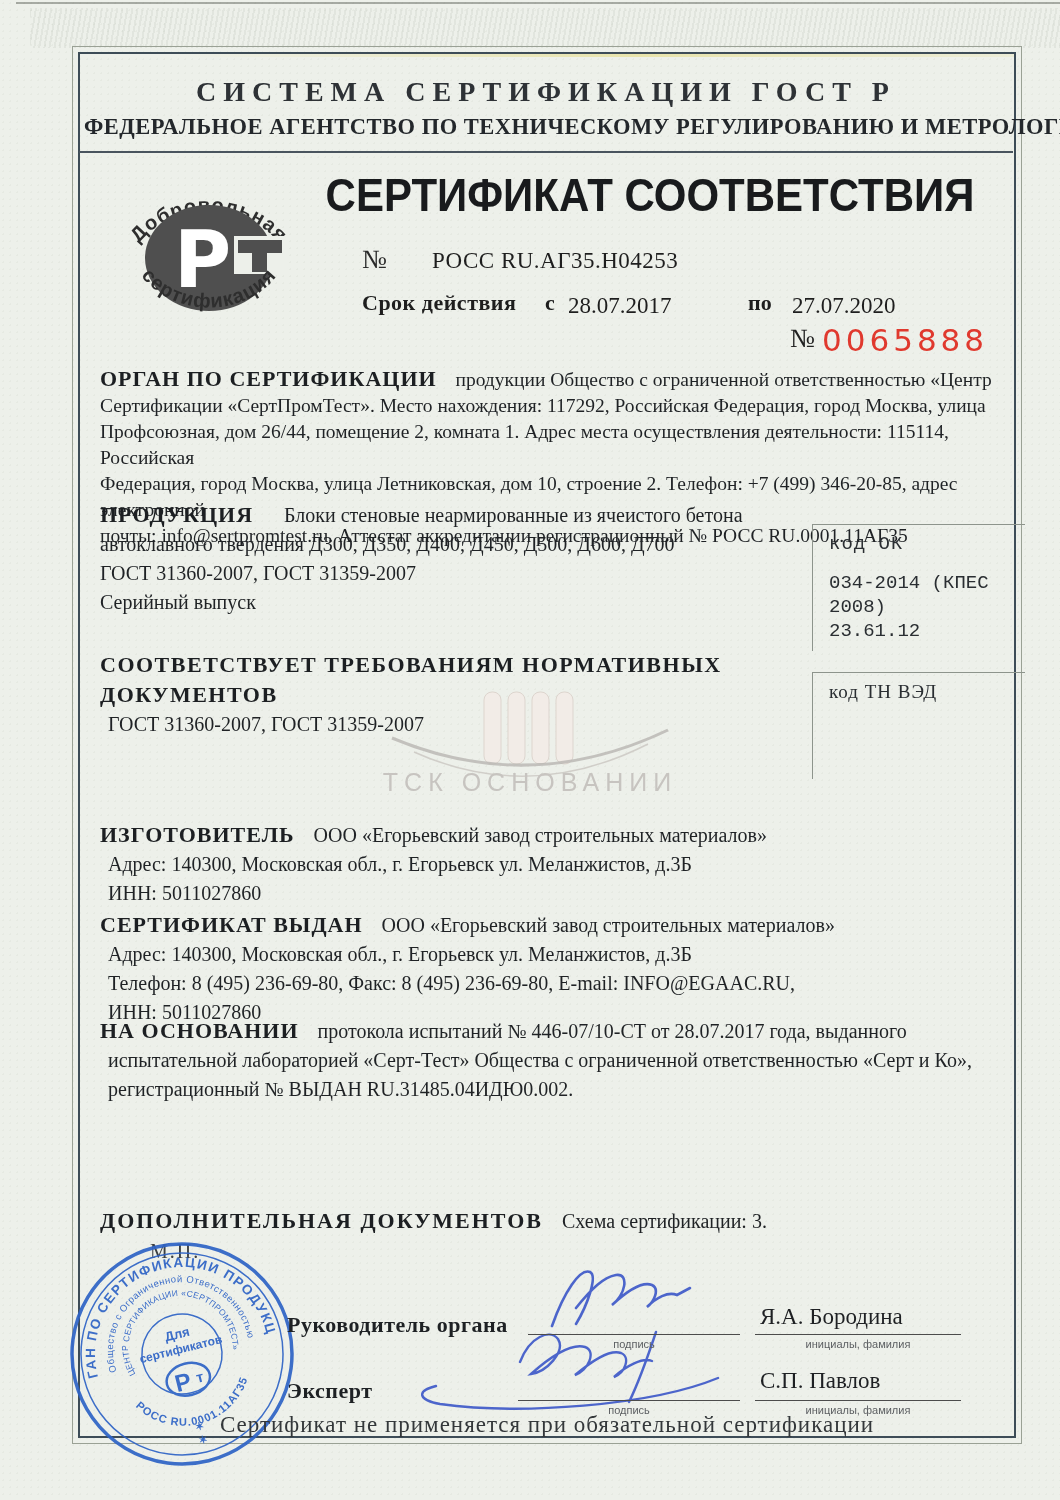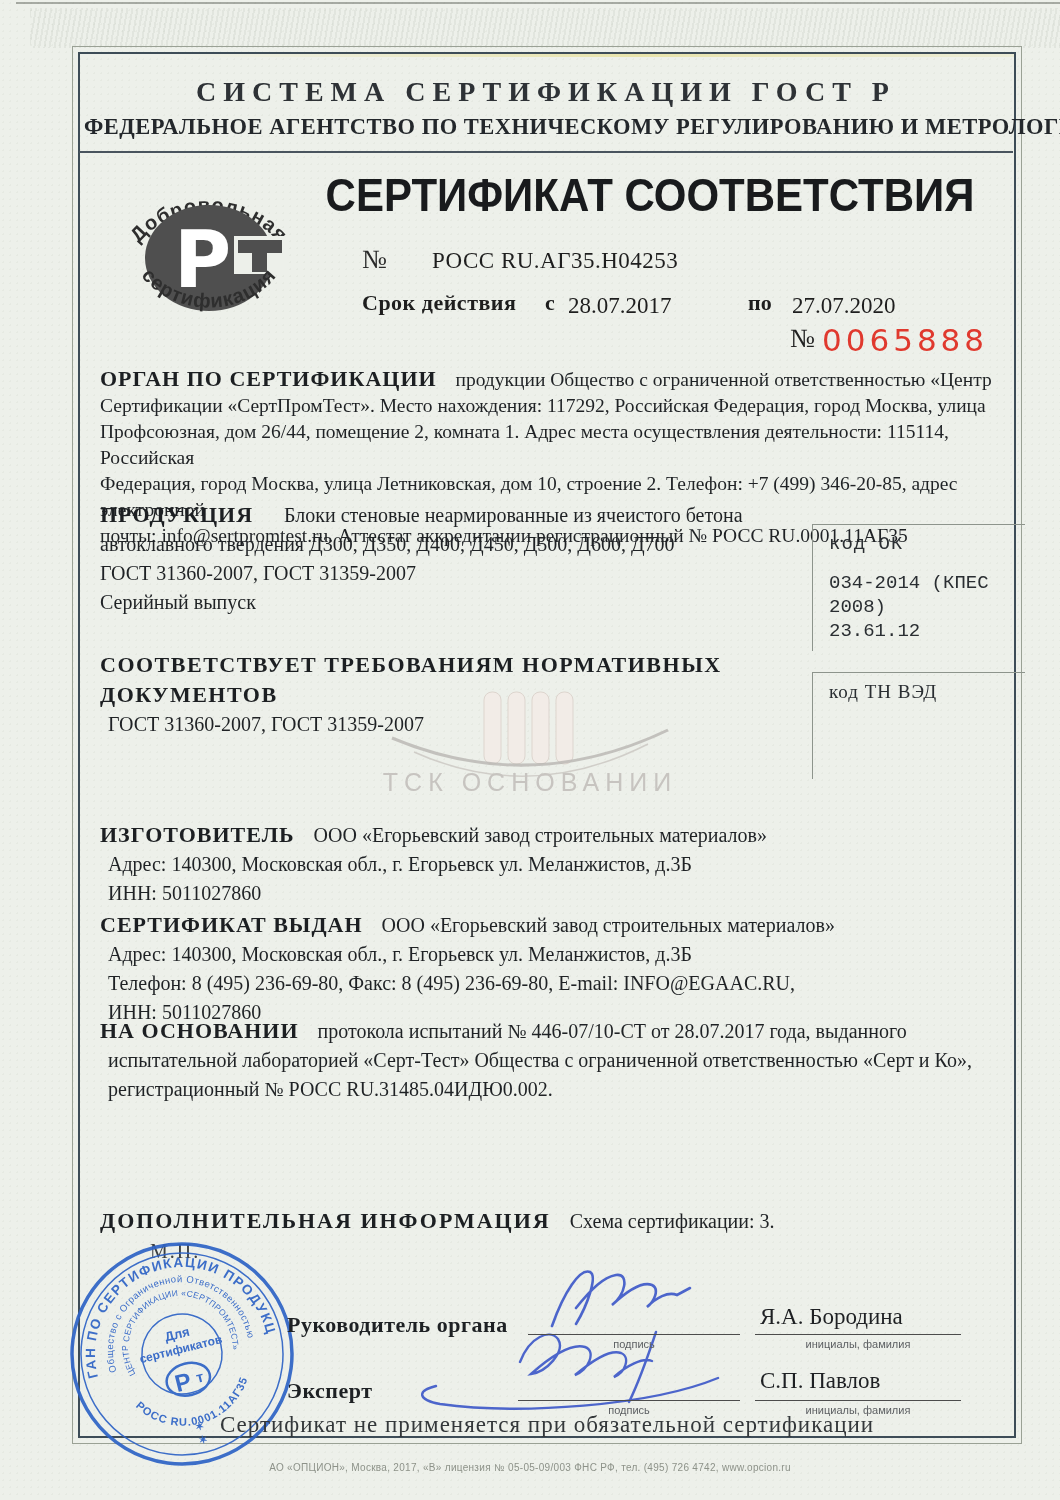--- a/index.html
+++ b/index.html
@@ -192,25 +192,25 @@
     <span>ООО «Егорьевский завод строительных материалов»</span><br>
     <span style="padding-left:8px;">Адрес: 140300, Московская  обл., г. Егорьевск  ул. Меланжистов, д.3Б</span><br>
     <span style="padding-left:8px;">Телефон: 8 (495) 236-69-80, Факс: 8 (495) 236-69-80, E-mail: INFO@EGAAC.RU,</span><br>
     <span style="padding-left:8px;">ИНН: 5011027860</span>
   </div>
 
   <div class="abs basis-block body20">
     <span class="h-sec inline-gap-sm">НА ОСНОВАНИИ</span>
     <span>протокола испытаний № 446-07/10-СТ от 28.07.2017 года, выданного</span><br>
     <span style="padding-left:8px;">испытательной лабораторией «Серт-Тест» Общества с ограниченной ответственностью «Серт и Ко»,</span><br>
-    <span style="padding-left:8px;">регистрационный № РОСС RU.31485.04ИДЮ0.002.</span>
+    <span style="padding-left:8px;">регистрационный № ВЫДАН RU.31485.04ИДЮ0.002.</span>
   </div>
 
   <div class="abs addinfo-block body20">
-    <span class="h-sec" style="letter-spacing:2px;">ДОПОЛНИТЕЛЬНАЯ ИНФОРМАЦИЯ</span>
+    <span class="h-sec" style="letter-spacing:2px;">ДОПОЛНИТЕЛЬНАЯ ДОКУМЕНТОВ</span>
     <span class="inline-gap-sm"></span>
     <span>Схема сертификации: 3.</span>
   </div>
 
   <div class="abs mp-text">М.П.</div>
 
   <svg class="abs stamp-svg" width="236" height="236" viewBox="0 0 236 236">
     <defs>
       <path id="stRing1" d="M 31 118 A 87 87 0 1 1 205 118" fill="none"></path>
       <path id="stRing2" d="M 56 142 A 68 68 0 1 1 180 142" fill="none"></path>
@@ -263,15 +263,14 @@
 
   <div class="abs caption cap-sig1">подпись</div>
   <div class="abs caption cap-name1">инициалы, фамилия</div>
   <div class="abs caption cap-sig2">подпись</div>
   <div class="abs caption cap-name2">инициалы, фамилия</div>
 
   <div class="abs sig-name name1">Я.А. Бородина</div>
   <div class="abs sig-name name2">С.П. Павлов</div>
 
   <div class="abs foot-note">Сертификат не применяется при обязательной сертификации</div>
-  <div class="abs fine-print">АО «ОПЦИОН», Москва, 2017, «В»    лицензия № 05-05-09/003 ФНС РФ,  тел. (495) 726 4742,  www.opcion.ru</div>
 
 </div>
 
 </body></html>

